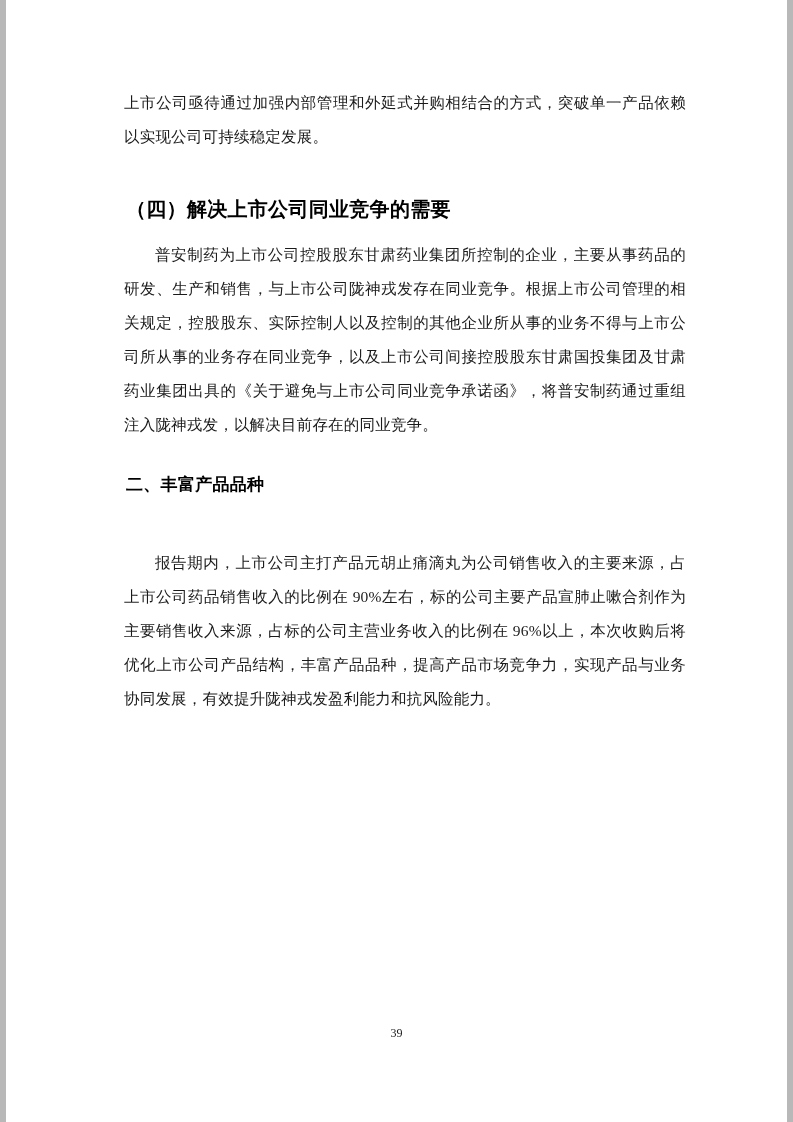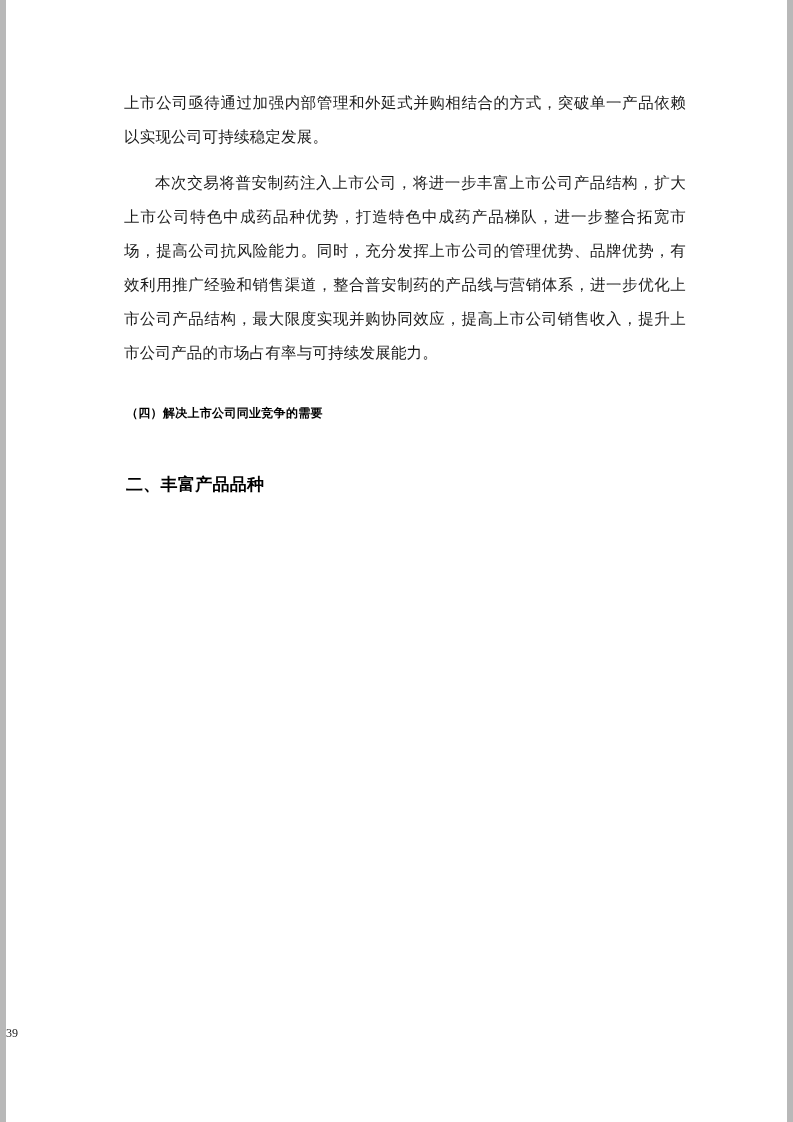--- a/index.html
+++ b/index.html
@@ -31,21 +31,21 @@
     color: #1a1a1a;
     text-align: justify;
     text-justify: inter-ideograph;
     margin: 0;
     letter-spacing: 0.2px;
   }
   .indent {
     text-indent: 2em;
   }
   .heading {
-    font-size: 12px;
+    font-size: 20px;
     line-height: 34px;
     font-weight: bold;
     color: #000000;
     margin: 0;
     letter-spacing: 0.3px;
   }
   .h-sub {
     text-indent: 0;
     padding-left: 2px;
   }
@@ -55,48 +55,50 @@
     font-size: 17px;
   }
   .gap-sm { height: 12px; }
   .gap-md { height: 20px; }
   .gap-lg { height: 26px; }
   .page-number {
     position: absolute;
     left: 0;
     right: 0;
     top: 1026px;
+    text-align: center;
     font-size: 12px;
     color: #1a1a1a;
     font-family: "Liberation Serif", "DejaVu Serif", serif;
   }
 </style>
 </head>
 <body>
 
 <div class="page">
 
   <div class="content">
 
     <p class="para">上市公司亟待通过加强内部管理和外延式并购相结合的方式，突破单一产品依赖以实现公司可持续稳定发展。</p>
     <div class="gap-sm"></div>
 
-    <p class="para indent">本次交易将普安制药注入上市公司，将进一步丰富上市公司产品结构，扩大上市公司特色中成药品种优势，打造特色中成药产品梯队，进一步整合拓宽市场，提高公司抗风险能力。同时，充分发挥上市公司的管理优势、品牌优势，有效利用推广经验和销售渠道，整合普安制药的产品线与营销体系，进一步优化上市公司产品结构，最大限度实现并购协同效应，提高上市公司销售收入，提升上市公司产品的市场占有率与可持续发展能力。</p>
     <div class="gap-lg"></div>
 
     <p class="heading h-sub">（四）解决上市公司同业竞争的需要</p>
     <div class="gap-sm"></div>
 
+    <p class="para indent">普安制药为上市公司控股股东甘肃药业集团所控制的企业，主要从事药品的研发、生产和销售，与上市公司陇神戎发存在同业竞争。根据上市公司管理的相关规定，控股股东、实际控制人以及控制的其他企业所从事的业务不得与上市公司所从事的业务存在同业竞争，以及上市公司间接控股股东甘肃国投集团及甘肃药业集团出具的《关于避免与上市公司同业竞争承诺函》，将普安制药通过重组注入陇神戎发，以解决目前存在的同业竞争。</p>
     <div class="gap-lg"></div>
 
     <p class="heading h-main">二、丰富产品品种</p>
     <div class="gap-sm"></div>
 
     <div class="gap-md"></div>
 
     <div class="gap-sm"></div>
 
+    <p class="para indent">报告期内，上市公司主打产品元胡止痛滴丸为公司销售收入的主要来源，占上市公司药品销售收入的比例在 90%左右，标的公司主要产品宣肺止嗽合剂作为主要销售收入来源，占标的公司主营业务收入的比例在 96%以上，本次收购后将优化上市公司产品结构，丰富产品品种，提高产品市场竞争力，实现产品与业务协同发展，有效提升陇神戎发盈利能力和抗风险能力。</p>
 
   </div>
 
   <div class="page-number">39</div>
 
 </div>
 
 </body></html>

